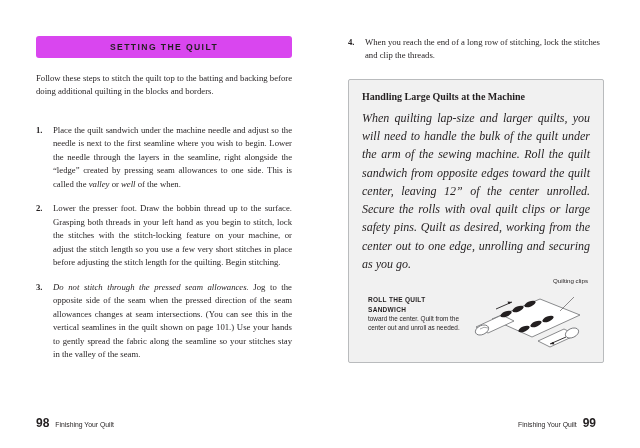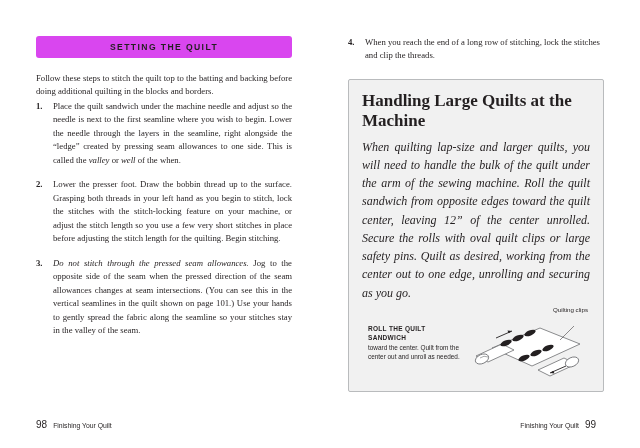--- a/index.html
+++ b/index.html
@@ -45,21 +45,21 @@
     font-size: 8.6px;
     letter-spacing: 1.4px;
     font-weight: bold;
     color: #231f20;
   }
 
   .intro {
     font-size: 8.7px;
     line-height: 1.55;
     text-align: justify;
-    margin: 0 0 1px 0;
+    margin: 0 0 25px 0;
   }
 
   ol.steps {
     margin: 0;
     padding: 0;
     list-style: none;
   }
   ol.steps li {
     position: relative;
     padding-left: 17px;
@@ -94,21 +94,21 @@
   }
 
   
   .sidebar-box {
     border: 1px solid #b9bbbd;
     background: #f1f1f1;
     border-radius: 2px;
     padding: 11px 13px 13px 13px;
   }
   .sidebar-title {
-    font-size: 17px;
+    font-size: 10px;
     font-weight: bold;
     margin: 0 0 6px 0;
     line-height: 1.2;
   }
   .sidebar-body {
     font-size: 12px;
     line-height: 1.52;
     font-style: italic;
     text-align: justify;
     margin: 0 0 10px 0;
@@ -152,22 +152,22 @@
     position: absolute;
     bottom: 18px;
     font-family: "Liberation Sans", sans-serif;
     font-size: 6.8px;
     color: #231f20;
     display: flex;
     align-items: baseline;
     gap: 6px;
   }
   .footer .folio {
-    font-weight: normal;
-    font-size: 10px;
+    font-weight: bold;
+    font-size: 12px;
   }
   .footer-left { left: 36px; }
   .footer-right { right: 44px; }
 </style>
 </head>
 <body>
 
 <div class="spread">
 
   <div class="page page-left">

